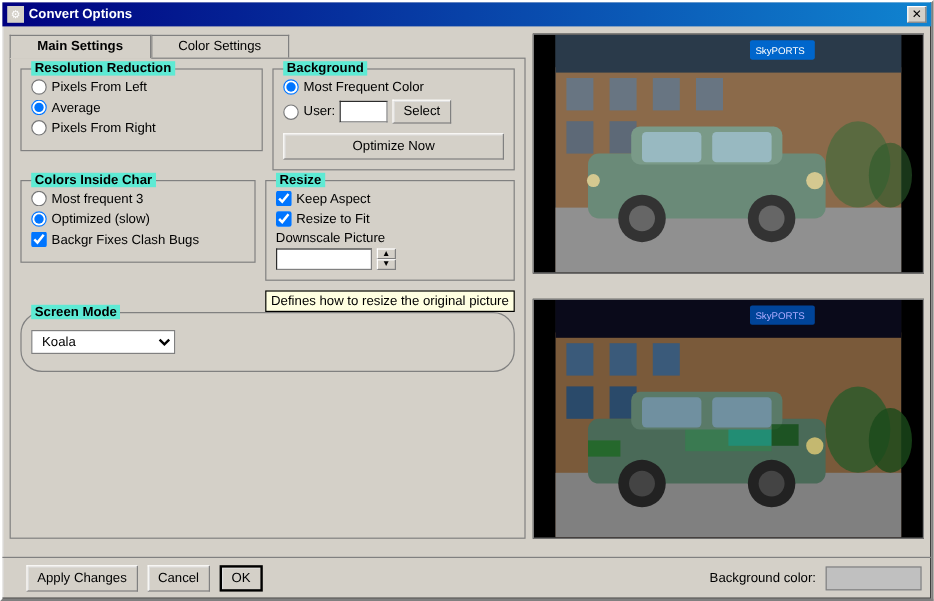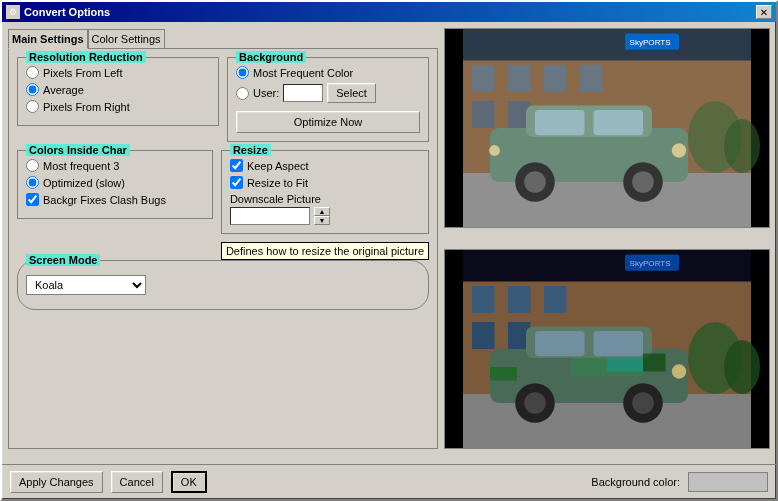--- a/index.html
+++ b/index.html
@@ -73,21 +73,21 @@
     .left-panel {
       flex: 0 0 430px;
       display: flex;
       flex-direction: column;
     }
     .tabs {
       display: flex;
       margin-bottom: 0;
     }
     .tab {
-      padding: 3px 3px;
+      padding: 3px 22px;
       background: #d4d0c8;
       border: 1px solid #808080;
       border-bottom: none;
       cursor: pointer;
       font-size: 11px;
       position: relative;
       top: 1px;
     }
     .tab.active {
       background: #d4d0c8;
@@ -191,21 +191,21 @@
       font-family: 'MS Sans Serif', Arial, sans-serif;
       font-size: 11px;
       background: white;
       border: 1px solid #808080;
       padding: 2px 4px;
       width: 120px;
     }
     .bottom-bar {
       display: flex;
       align-items: center;
-      padding: 6px 8px;
+      padding: 6px 20px;
       gap: 8px;
       position: absolute;
       bottom: 0;
       left: 0;
       right: 0;
       border-top: 1px solid #808080;
     }
     .bottom-bar-left {
       display: flex;
       gap: 8px;

